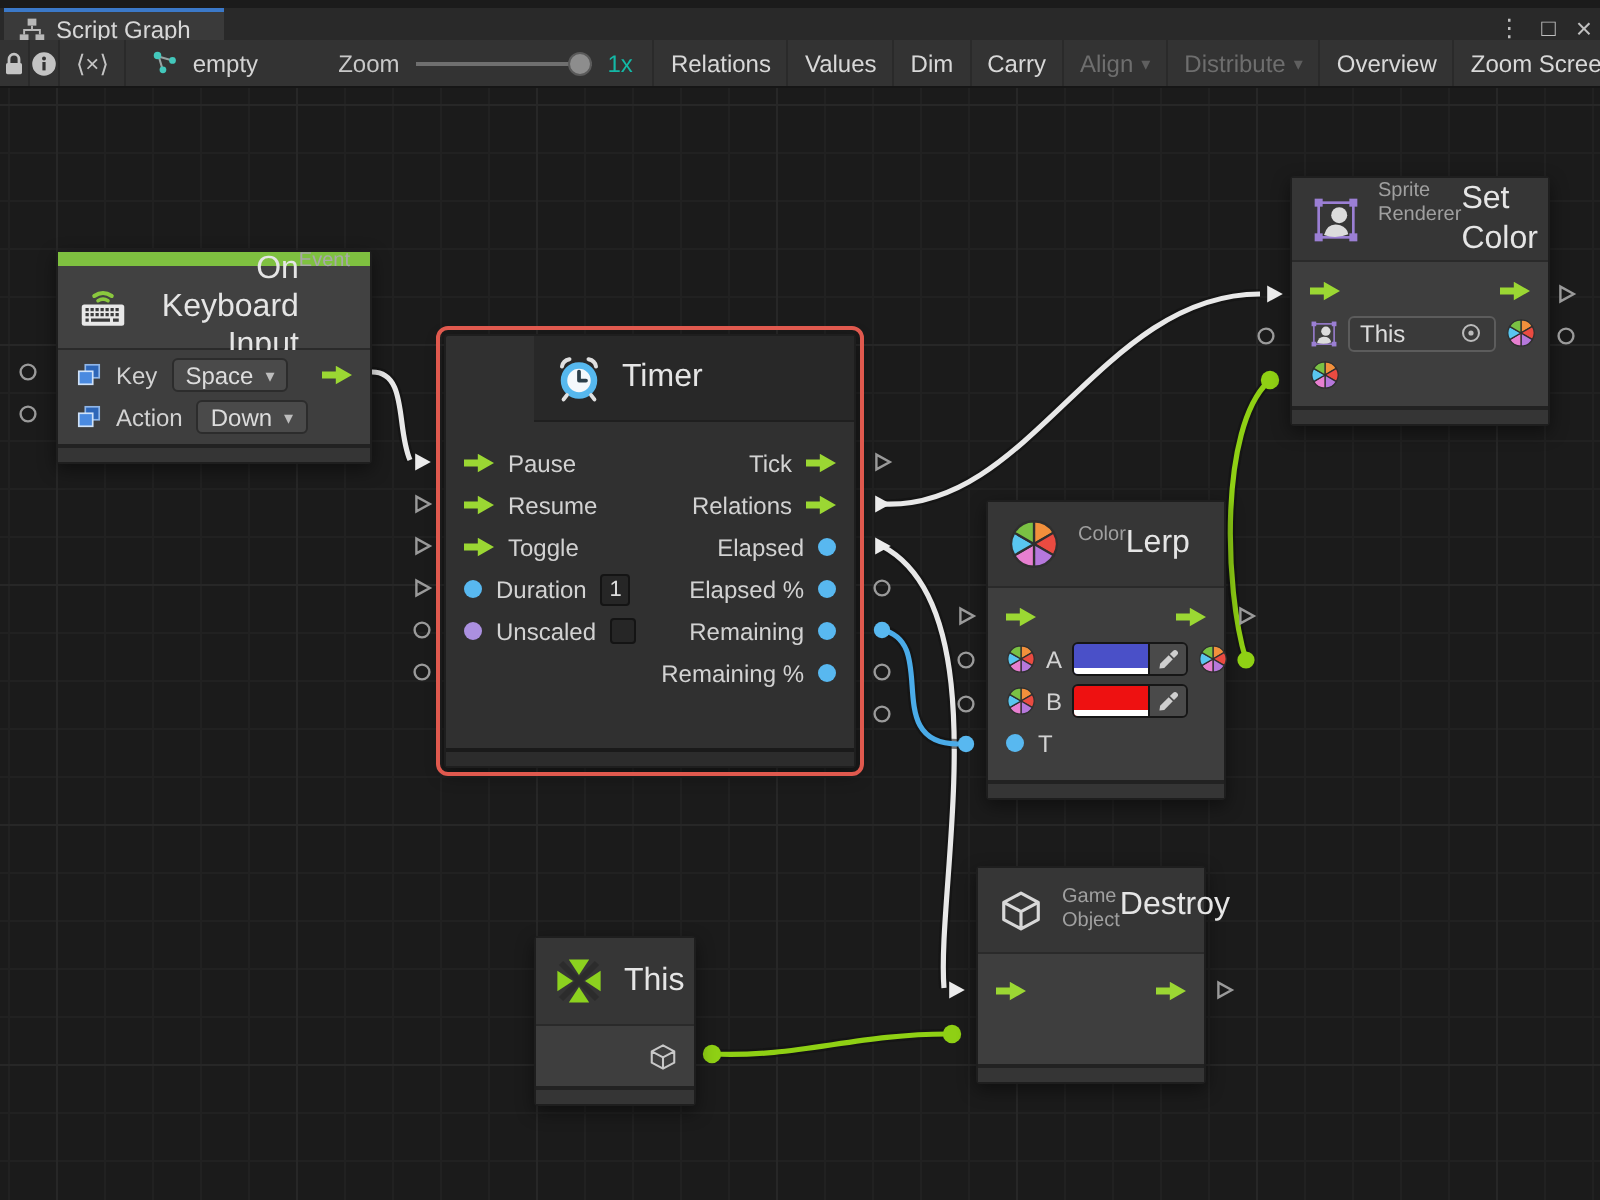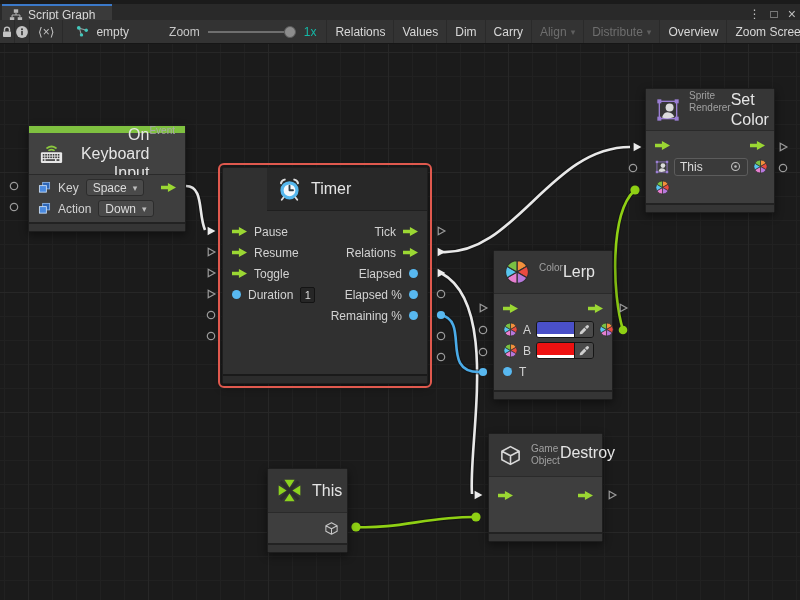--- a/index.html
+++ b/index.html
@@ -406,20 +406,31 @@
             <span class="dot b"></span>
           <span>Duration</span>
           <input class="minifield" value="1" style="">
           </div>
         <div class="rg">
             <span>Elapsed %</span>
           <span class="dot b"></span>
           </div>
       </div>
       <div class="nrow">
+        <div class="lg">
+            <span class="dot p"></span>
+          <span>Unscaled</span>
+          <span class="checkbox"></span>
+          </div>
+        <div class="rg">
+            <span>Remaining</span>
+          <span class="dot b"></span>
+          </div>
+      </div>
+      <div class="nrow">
         <div class="lg"></div>
         <div class="rg">
             <span>Remaining %</span>
           <span class="dot b"></span>
           </div>
       </div>
     </div>
     <div class="nfoot"></div>
   </div>
 

